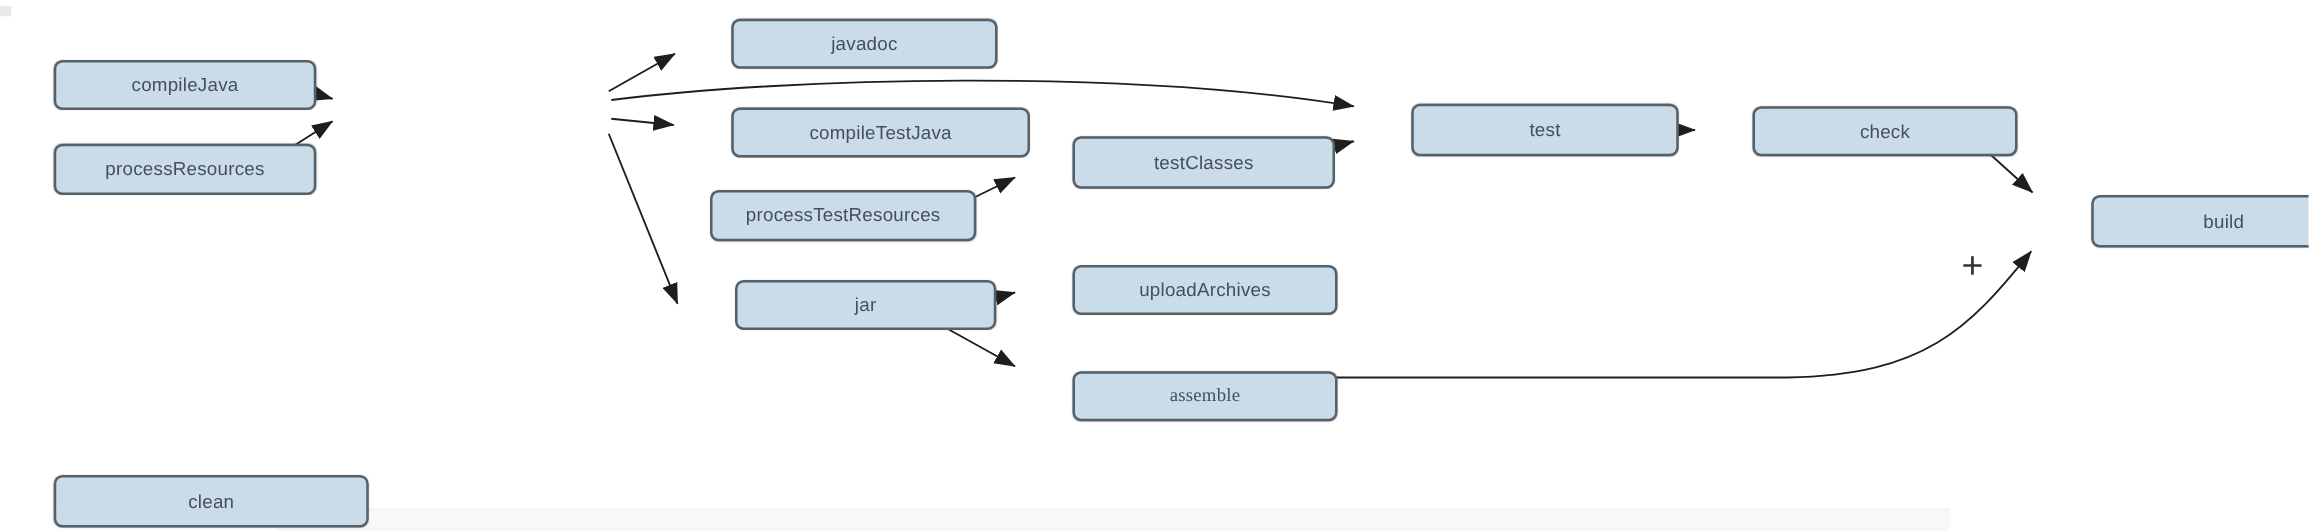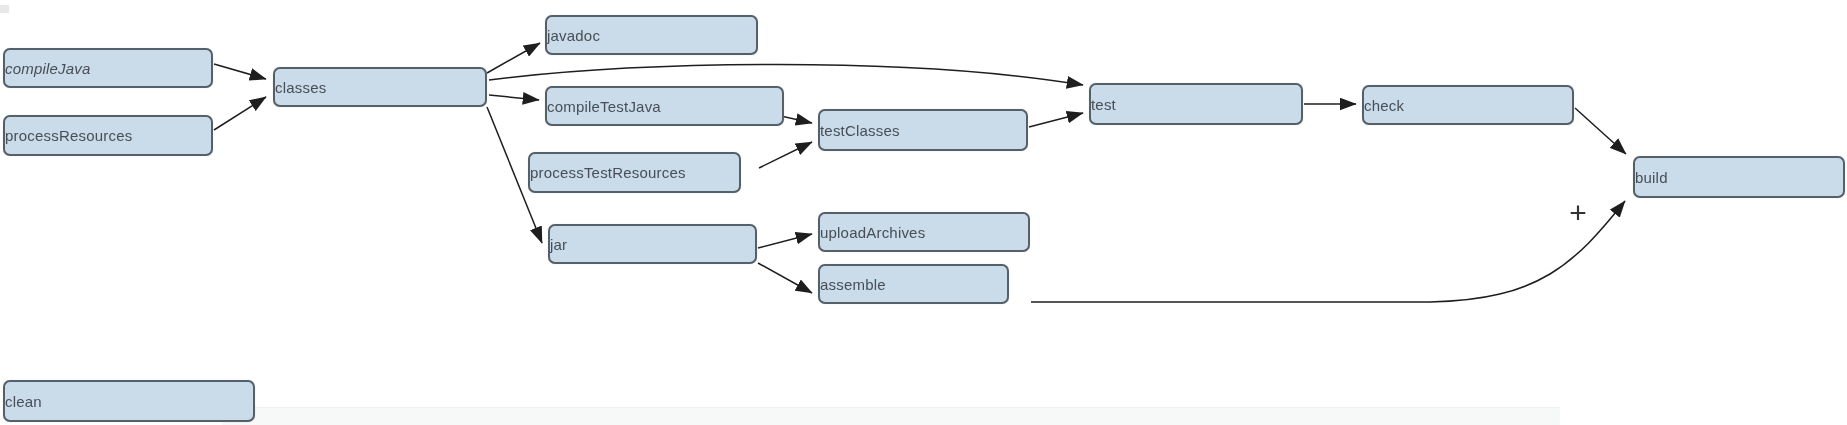--- a/index.html
+++ b/index.html
@@ -19,22 +19,23 @@
     font-family:"Liberation Sans", sans-serif;
   }
   #edges-svg{position:absolute;left:0;top:0;width:1847px;height:425px;}
   .edge{fill:none;stroke:var(--edge-color);stroke-width:1.5;}
   .node{
     position:absolute;
     box-sizing:border-box;
     background:var(--node-fill);
     border:2px solid var(--node-border);
     border-radius:7px;
-    display:flex;align-items:center;
+    display:flex;align-items:center;justify-content:center;
     box-shadow:0 0 1px rgba(80,90,100,0.35);
+    margin-left:40px;
   }
   .node span{
     color:var(--node-text);
     font-size:15px;
     letter-spacing:0.2px;
     white-space:nowrap;
   }
   #plus{
     position:absolute;
     left:1566px;top:197px;
@@ -82,28 +83,25 @@
       <path d="M1575,108 L1626,154" class="edge" marker-end="url(#arrow)"></path>
       <path d="M758,248 L812,234" class="edge" marker-end="url(#arrow)"></path>
       <path d="M758,263 L812,293" class="edge" marker-end="url(#arrow)"></path>
       <path d="M1031,302 L1430,302 C1540,300 1575,263 1625,201" class="edge" marker-end="url(#arrow)"></path>
     </svg>
 
   <div id="plus">+</div>
 
   <div id="footer-strip"></div>
   <div id="corner-chip"></div>
-<div class="node" style="left: 3px; top: 48px; width: 210px; height: 40px; font-style: italic;">
+<div class="node" style="left: 3px; top: 48px; width: 210px; height: 40px;">
       <span>compileJava</span>
     </div>
     <div class="node" style="left: 3px; top: 115px; width: 210px; height: 41px;">
       <span>processResources</span>
-    </div>
-    <div class="node" style="left: 273px; top: 67px; width: 214px; height: 40px;">
-      <span>classes</span>
     </div>
     <div class="node" style="left: 545px; top: 15px; width: 213px; height: 40px;">
       <span>javadoc</span>
     </div>
     <div class="node" style="left: 545px; top: 86px; width: 239px; height: 40px;">
       <span>compileTestJava</span>
     </div>
     <div class="node" style="left: 528px; top: 152px; width: 213px; height: 41px;">
       <span>processTestResources</span>
     </div>
@@ -118,19 +116,19 @@
     </div>
     <div class="node" style="left: 1633px; top: 156px; width: 212px; height: 42px;">
       <span>build</span>
     </div>
     <div class="node" style="left: 548px; top: 224px; width: 209px; height: 40px;">
       <span>jar</span>
     </div>
     <div class="node" style="left: 818px; top: 212px; width: 212px; height: 40px;">
       <span>uploadArchives</span>
     </div>
-    <div class="node" style="left: 818px; top: 264px; width: 191px; height: 40px;">
+    <div class="node" style="left: 818px; top: 297px; width: 212px; height: 40px; font-family: Liberation Serif, serif;">
       <span>assemble</span>
     </div>
     <div class="node" style="left: 3px; top: 380px; width: 252px; height: 42px;">
       <span>clean</span>
     </div>
   </div>
 
 </body></html>

